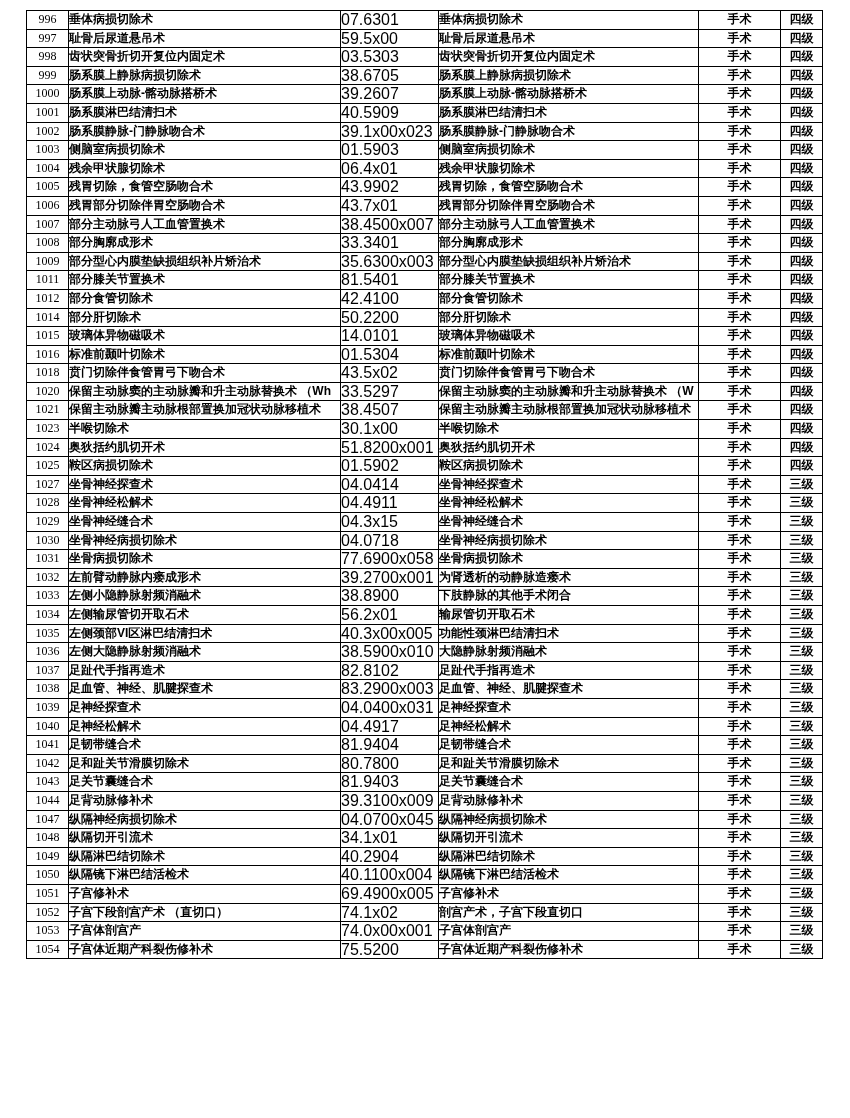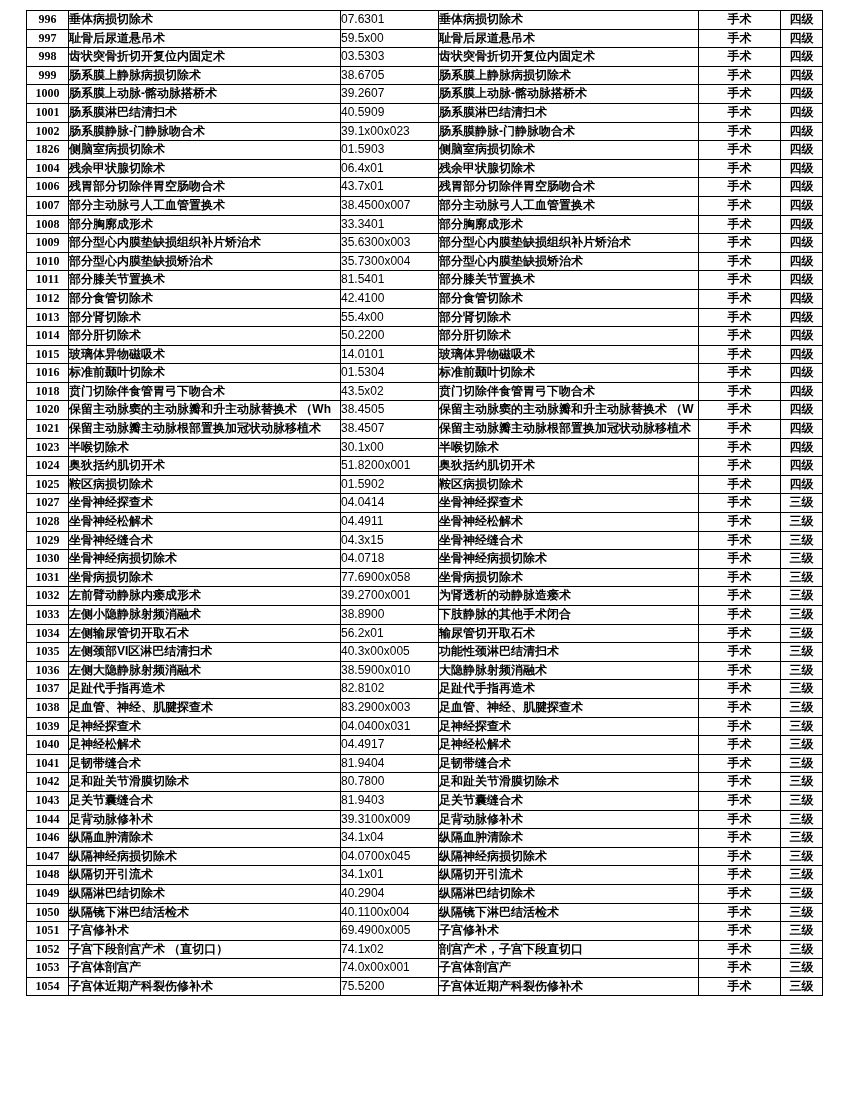--- a/index.html
+++ b/index.html
@@ -32,31 +32,31 @@
     overflow: hidden;
     white-space: nowrap;
     color: #000000;
     vertical-align: middle;
     line-height: 17.6px;
   }
   td.c-idx {
     text-align: center;
     font-family: "Liberation Serif", serif;
     font-size: 12px;
-    font-weight: 700;
+    font-weight: 400;
   }
   td.c-name, td.c-name2 {
     font-family: "Liberation Sans", sans-serif;
     font-weight: 700;
     font-size: 12px;
     padding-left: 4px;
   }
   td.c-code {
     font-family: "Liberation Sans", sans-serif;
-    font-size: 12px;
+    font-size: 16px;
     font-weight: 400;
     padding-left: 3px;
   }
   td.c-cat, td.c-lvl {
     text-align: center;
     font-family: "Liberation Sans", sans-serif;
     font-weight: 700;
     font-size: 12px;
   }
 </style>
@@ -124,36 +124,44 @@
         </tr>
         <tr>
           <td class="c-idx">1002</td>
           <td class="c-name">肠系膜静脉-门静脉吻合术</td>
           <td class="c-code">39.1x00x023</td>
           <td class="c-name2">肠系膜静脉-门静脉吻合术</td>
           <td class="c-cat">手术</td>
           <td class="c-lvl">四级</td>
         </tr>
         <tr>
-          <td class="c-idx">1826</td>
+          <td class="c-idx">1003</td>
           <td class="c-name">侧脑室病损切除术</td>
           <td class="c-code">01.5903</td>
           <td class="c-name2">侧脑室病损切除术</td>
           <td class="c-cat">手术</td>
           <td class="c-lvl">四级</td>
         </tr>
         <tr>
           <td class="c-idx">1004</td>
           <td class="c-name">残余甲状腺切除术</td>
           <td class="c-code">06.4x01</td>
           <td class="c-name2">残余甲状腺切除术</td>
           <td class="c-cat">手术</td>
           <td class="c-lvl">四级</td>
         </tr>
         <tr>
+          <td class="c-idx">1005</td>
+          <td class="c-name">残胃切除，食管空肠吻合术</td>
+          <td class="c-code">43.9902</td>
+          <td class="c-name2">残胃切除，食管空肠吻合术</td>
+          <td class="c-cat">手术</td>
+          <td class="c-lvl">四级</td>
+        </tr>
+        <tr>
           <td class="c-idx">1006</td>
           <td class="c-name">残胃部分切除伴胃空肠吻合术</td>
           <td class="c-code">43.7x01</td>
           <td class="c-name2">残胃部分切除伴胃空肠吻合术</td>
           <td class="c-cat">手术</td>
           <td class="c-lvl">四级</td>
         </tr>
         <tr>
           <td class="c-idx">1007</td>
           <td class="c-name">部分主动脉弓人工血管置换术</td>
@@ -172,52 +180,36 @@
         </tr>
         <tr>
           <td class="c-idx">1009</td>
           <td class="c-name">部分型心内膜垫缺损组织补片矫治术</td>
           <td class="c-code">35.6300x003</td>
           <td class="c-name2">部分型心内膜垫缺损组织补片矫治术</td>
           <td class="c-cat">手术</td>
           <td class="c-lvl">四级</td>
         </tr>
         <tr>
-          <td class="c-idx">1010</td>
-          <td class="c-name">部分型心内膜垫缺损矫治术</td>
-          <td class="c-code">35.7300x004</td>
-          <td class="c-name2">部分型心内膜垫缺损矫治术</td>
-          <td class="c-cat">手术</td>
-          <td class="c-lvl">四级</td>
-        </tr>
-        <tr>
           <td class="c-idx">1011</td>
           <td class="c-name">部分膝关节置换术</td>
           <td class="c-code">81.5401</td>
           <td class="c-name2">部分膝关节置换术</td>
           <td class="c-cat">手术</td>
           <td class="c-lvl">四级</td>
         </tr>
         <tr>
           <td class="c-idx">1012</td>
           <td class="c-name">部分食管切除术</td>
           <td class="c-code">42.4100</td>
           <td class="c-name2">部分食管切除术</td>
           <td class="c-cat">手术</td>
           <td class="c-lvl">四级</td>
         </tr>
         <tr>
-          <td class="c-idx">1013</td>
-          <td class="c-name">部分肾切除术</td>
-          <td class="c-code">55.4x00</td>
-          <td class="c-name2">部分肾切除术</td>
-          <td class="c-cat">手术</td>
-          <td class="c-lvl">四级</td>
-        </tr>
-        <tr>
           <td class="c-idx">1014</td>
           <td class="c-name">部分肝切除术</td>
           <td class="c-code">50.2200</td>
           <td class="c-name2">部分肝切除术</td>
           <td class="c-cat">手术</td>
           <td class="c-lvl">四级</td>
         </tr>
         <tr>
           <td class="c-idx">1015</td>
           <td class="c-name">玻璃体异物磁吸术</td>
@@ -238,21 +230,21 @@
           <td class="c-idx">1018</td>
           <td class="c-name">贲门切除伴食管胃弓下吻合术</td>
           <td class="c-code">43.5x02</td>
           <td class="c-name2">贲门切除伴食管胃弓下吻合术</td>
           <td class="c-cat">手术</td>
           <td class="c-lvl">四级</td>
         </tr>
         <tr>
           <td class="c-idx">1020</td>
           <td class="c-name">保留主动脉窦的主动脉瓣和升主动脉替换术 （Wh</td>
-          <td class="c-code">38.4505</td>
+          <td class="c-code">33.5297</td>
           <td class="c-name2">保留主动脉窦的主动脉瓣和升主动脉替换术 （W</td>
           <td class="c-cat">手术</td>
           <td class="c-lvl">四级</td>
         </tr>
         <tr>
           <td class="c-idx">1021</td>
           <td class="c-name">保留主动脉瓣主动脉根部置换加冠状动脉移植术</td>
           <td class="c-code">38.4507</td>
           <td class="c-name2">保留主动脉瓣主动脉根部置换加冠状动脉移植术</td>
           <td class="c-cat">手术</td>
@@ -416,28 +408,20 @@
           <td class="c-code">81.9403</td>
           <td class="c-name2">足关节囊缝合术</td>
           <td class="c-cat">手术</td>
           <td class="c-lvl">三级</td>
         </tr>
         <tr>
           <td class="c-idx">1044</td>
           <td class="c-name">足背动脉修补术</td>
           <td class="c-code">39.3100x009</td>
           <td class="c-name2">足背动脉修补术</td>
-          <td class="c-cat">手术</td>
-          <td class="c-lvl">三级</td>
-        </tr>
-        <tr>
-          <td class="c-idx">1046</td>
-          <td class="c-name">纵隔血肿清除术</td>
-          <td class="c-code">34.1x04</td>
-          <td class="c-name2">纵隔血肿清除术</td>
           <td class="c-cat">手术</td>
           <td class="c-lvl">三级</td>
         </tr>
         <tr>
           <td class="c-idx">1047</td>
           <td class="c-name">纵隔神经病损切除术</td>
           <td class="c-code">04.0700x045</td>
           <td class="c-name2">纵隔神经病损切除术</td>
           <td class="c-cat">手术</td>
           <td class="c-lvl">三级</td>

